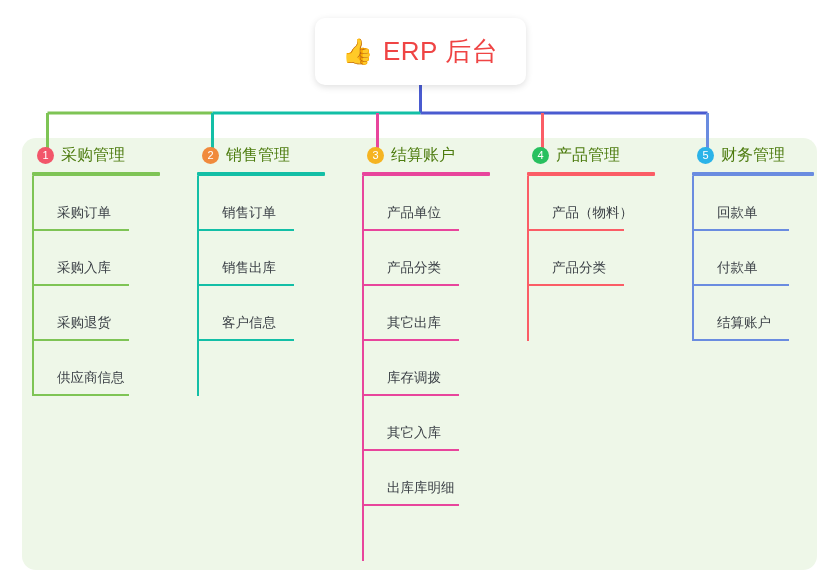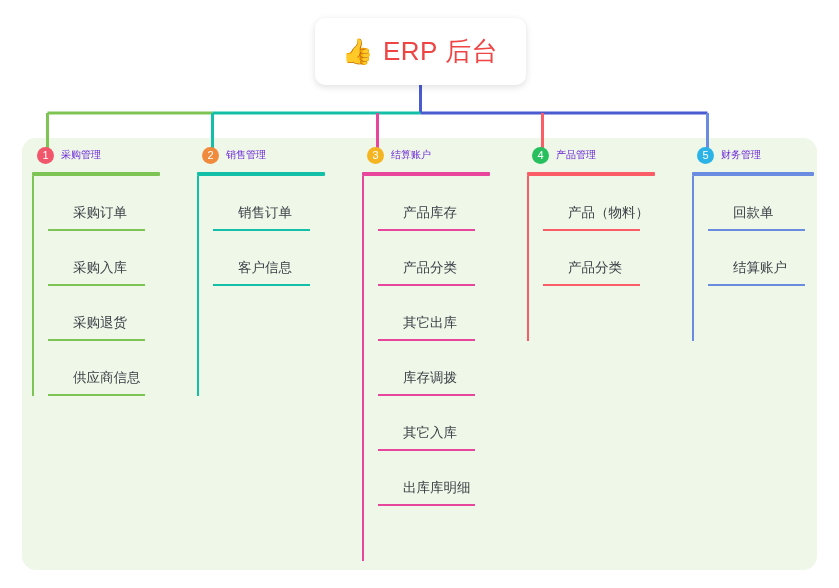--- a/index.html
+++ b/index.html
@@ -100,33 +100,33 @@
     height: 17px;
     border-radius: 50%;
     color: #ffffff;
     font-size: 11px;
     line-height: 17px;
     text-align: center;
     flex: 0 0 auto;
     font-family: "Liberation Sans", sans-serif;
   }
   .col-title {
-    font-size: 10px;
-    color: #6d28d9;
+    font-size: 16px;
+    color: #4d7c0f;
     white-space: nowrap;
   }
   .head-rule {
     height: 4px;
     border-radius: 1px;
     margin-left: 10px;
   }
   .items {
     position: relative;
     margin-left: 10px;
-    padding-left: 16px;
+    padding-left: 0;
   }
   .spine {
     position: absolute;
     left: 0;
     top: 0;
     width: 2px;
   }
   .item {
     position: relative;
     height: 55px;
@@ -207,35 +207,39 @@
           <span class="col-title">销售管理</span>
         </div>
         <div class="head-rule" style="background: rgb(19, 191, 166); width: 128px;"></div>
         <div class="items">
           <div class="spine" style="background: rgb(19, 191, 166); height: 220px;"></div>
           <div class="item">
             <span class="item-label">销售订单</span>
             <div class="item-rule" style="background: rgb(19, 191, 166);"></div>
           </div>
           <div class="item">
+            <span class="item-label">销售出库</span>
+            <div class="item-rule" style="background: rgb(19, 191, 166);"></div>
+          </div>
+          <div class="item">
             <span class="item-label">客户信息</span>
             <div class="item-rule" style="background: rgb(19, 191, 166);"></div>
           </div>
         </div>
       </div>
       <div class="column" style="left: 330px;">
         <div class="col-head">
           <span class="badge" style="background: rgb(245, 180, 33);">3</span>
           <span class="col-title">结算账户</span>
         </div>
         <div class="head-rule" style="background: rgb(232, 69, 156); width: 128px;"></div>
         <div class="items">
           <div class="spine" style="background: rgb(232, 69, 156); height: 385px;"></div>
           <div class="item">
-            <span class="item-label">产品库存</span>
+            <span class="item-label">产品单位</span>
             <div class="item-rule" style="background: rgb(232, 69, 156);"></div>
           </div>
           <div class="item">
             <span class="item-label">产品分类</span>
             <div class="item-rule" style="background: rgb(232, 69, 156);"></div>
           </div>
           <div class="item">
             <span class="item-label">其它出库</span>
             <div class="item-rule" style="background: rgb(232, 69, 156);"></div>
           </div>
@@ -277,20 +281,24 @@
           <span class="col-title">财务管理</span>
         </div>
         <div class="head-rule" style="background: rgb(106, 140, 224); width: 122px;"></div>
         <div class="items">
           <div class="spine" style="background: rgb(106, 140, 224); height: 165px;"></div>
           <div class="item">
             <span class="item-label">回款单</span>
             <div class="item-rule" style="background: rgb(106, 140, 224);"></div>
           </div>
           <div class="item">
+            <span class="item-label">付款单</span>
+            <div class="item-rule" style="background: rgb(106, 140, 224);"></div>
+          </div>
+          <div class="item">
             <span class="item-label">结算账户</span>
             <div class="item-rule" style="background: rgb(106, 140, 224);"></div>
           </div>
         </div>
       </div>
     </div>
 
 </div>
 
 </body></html>

